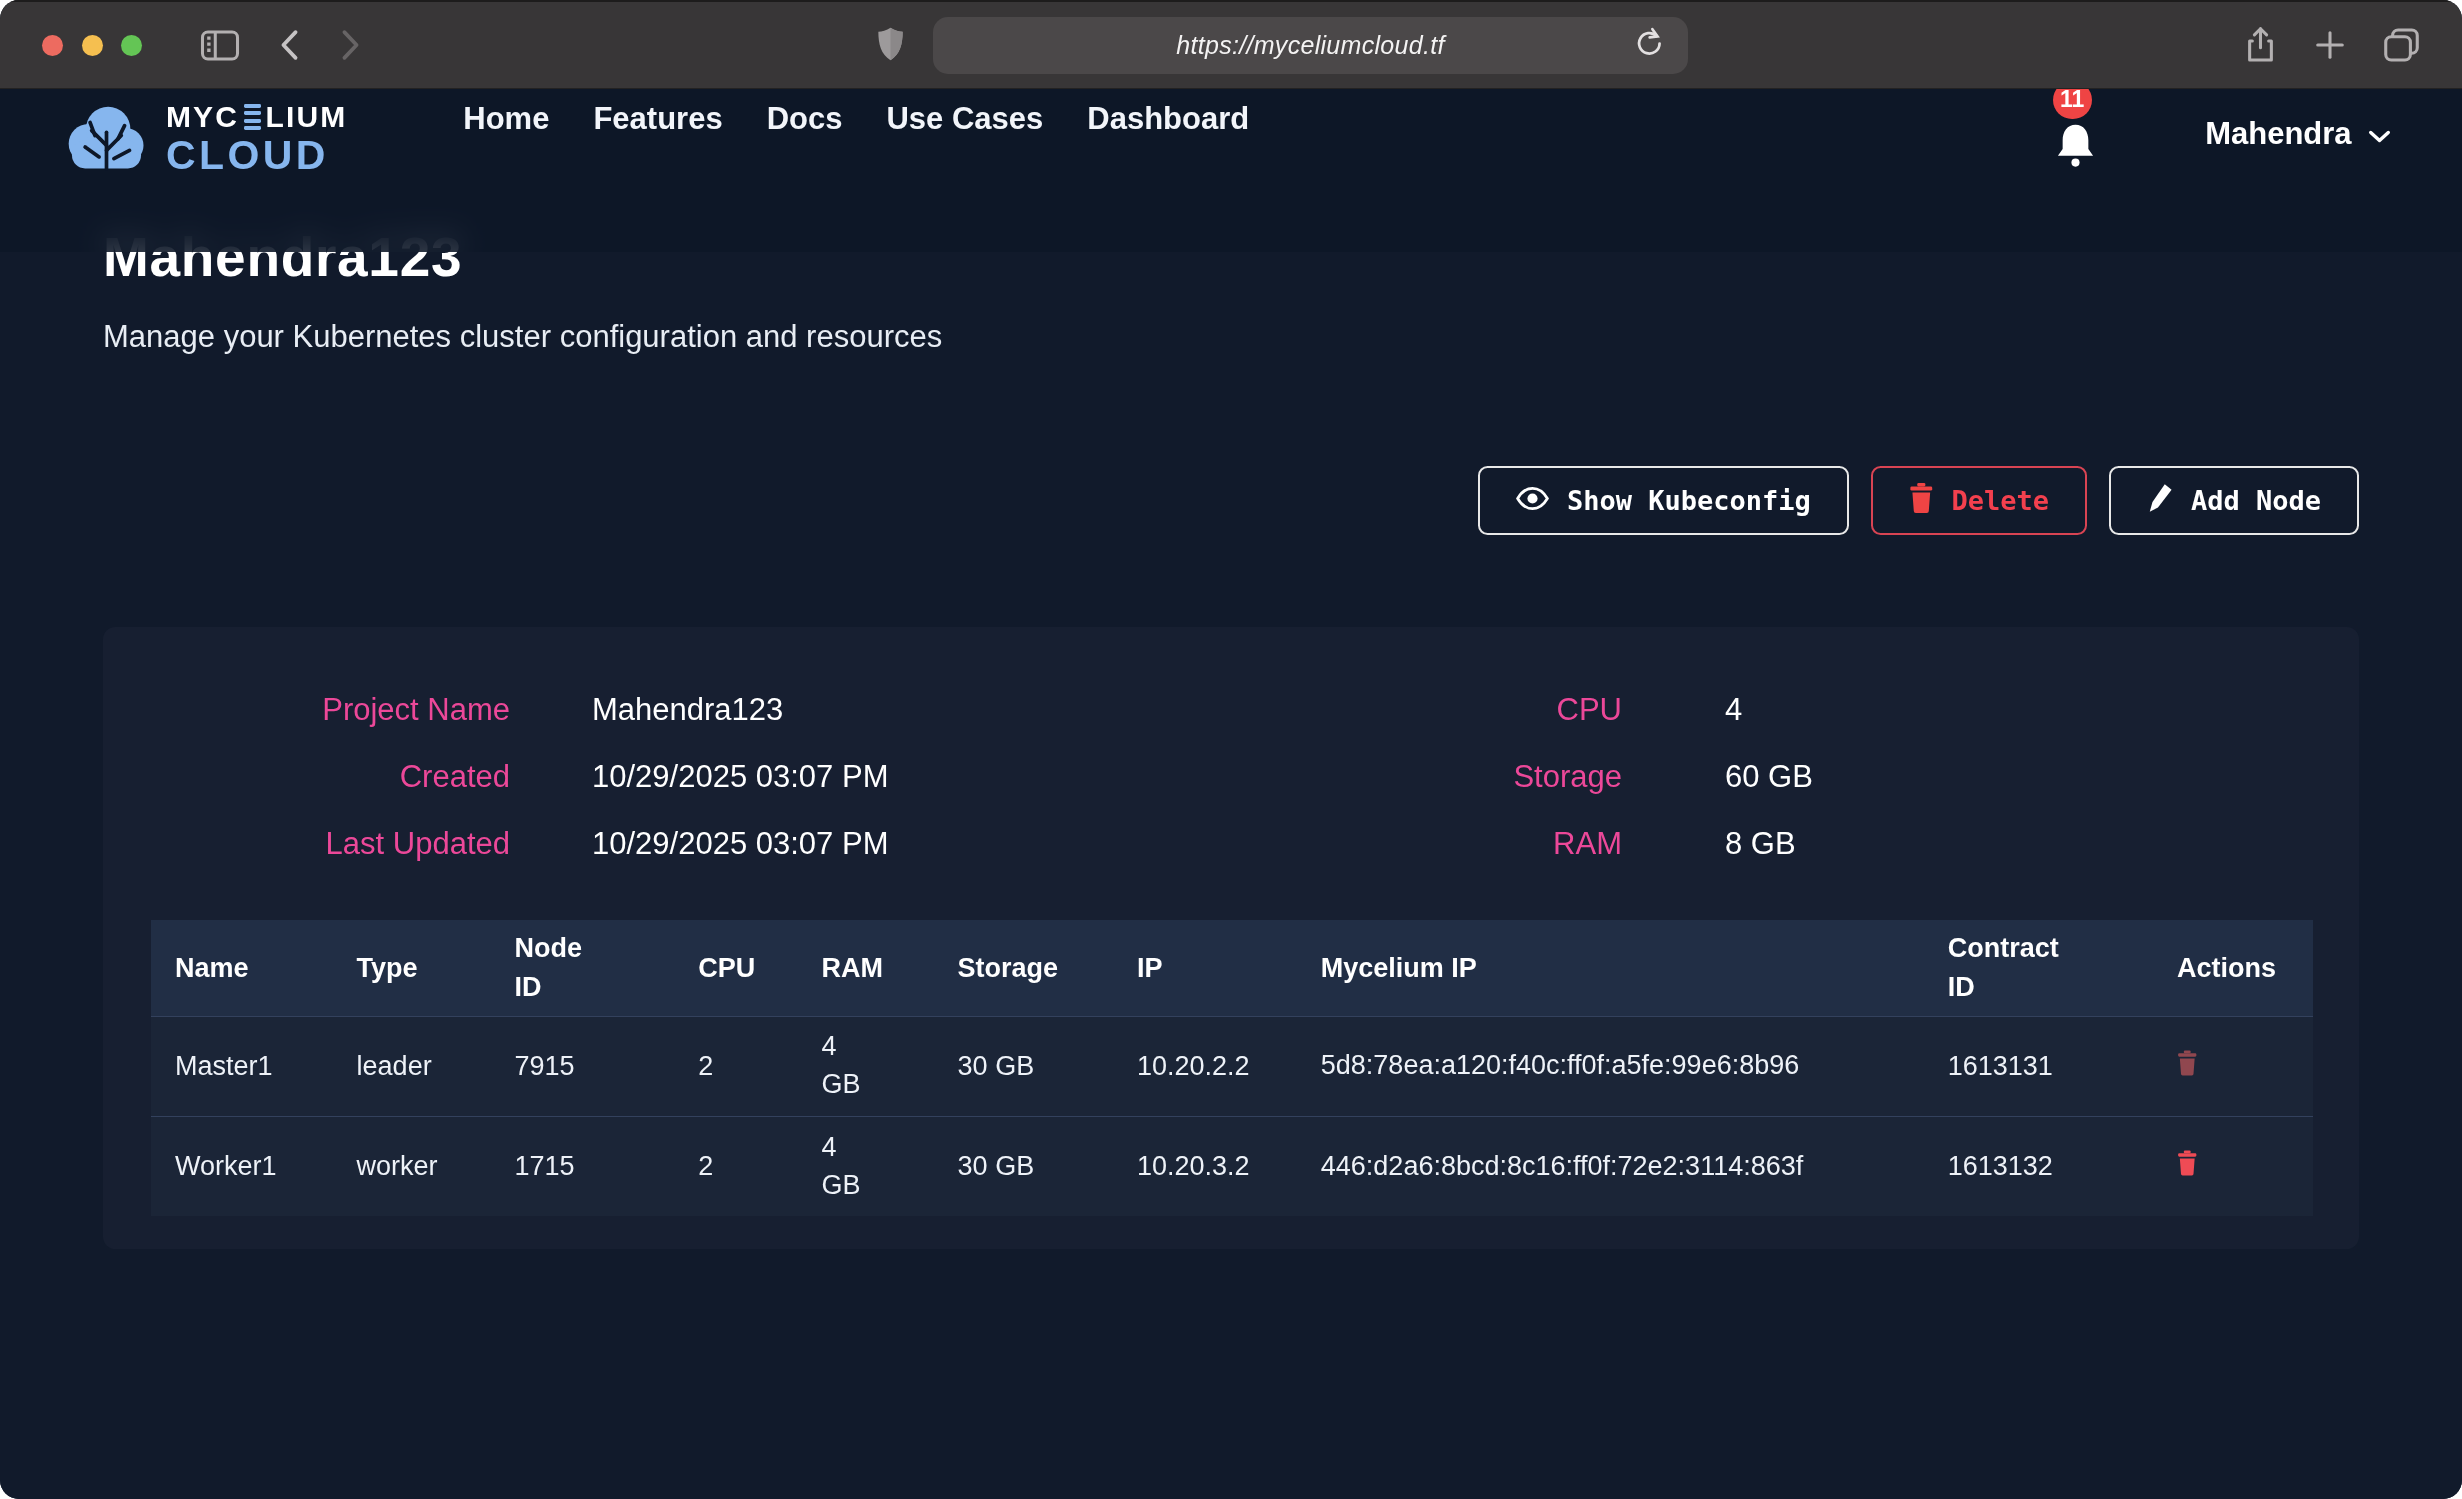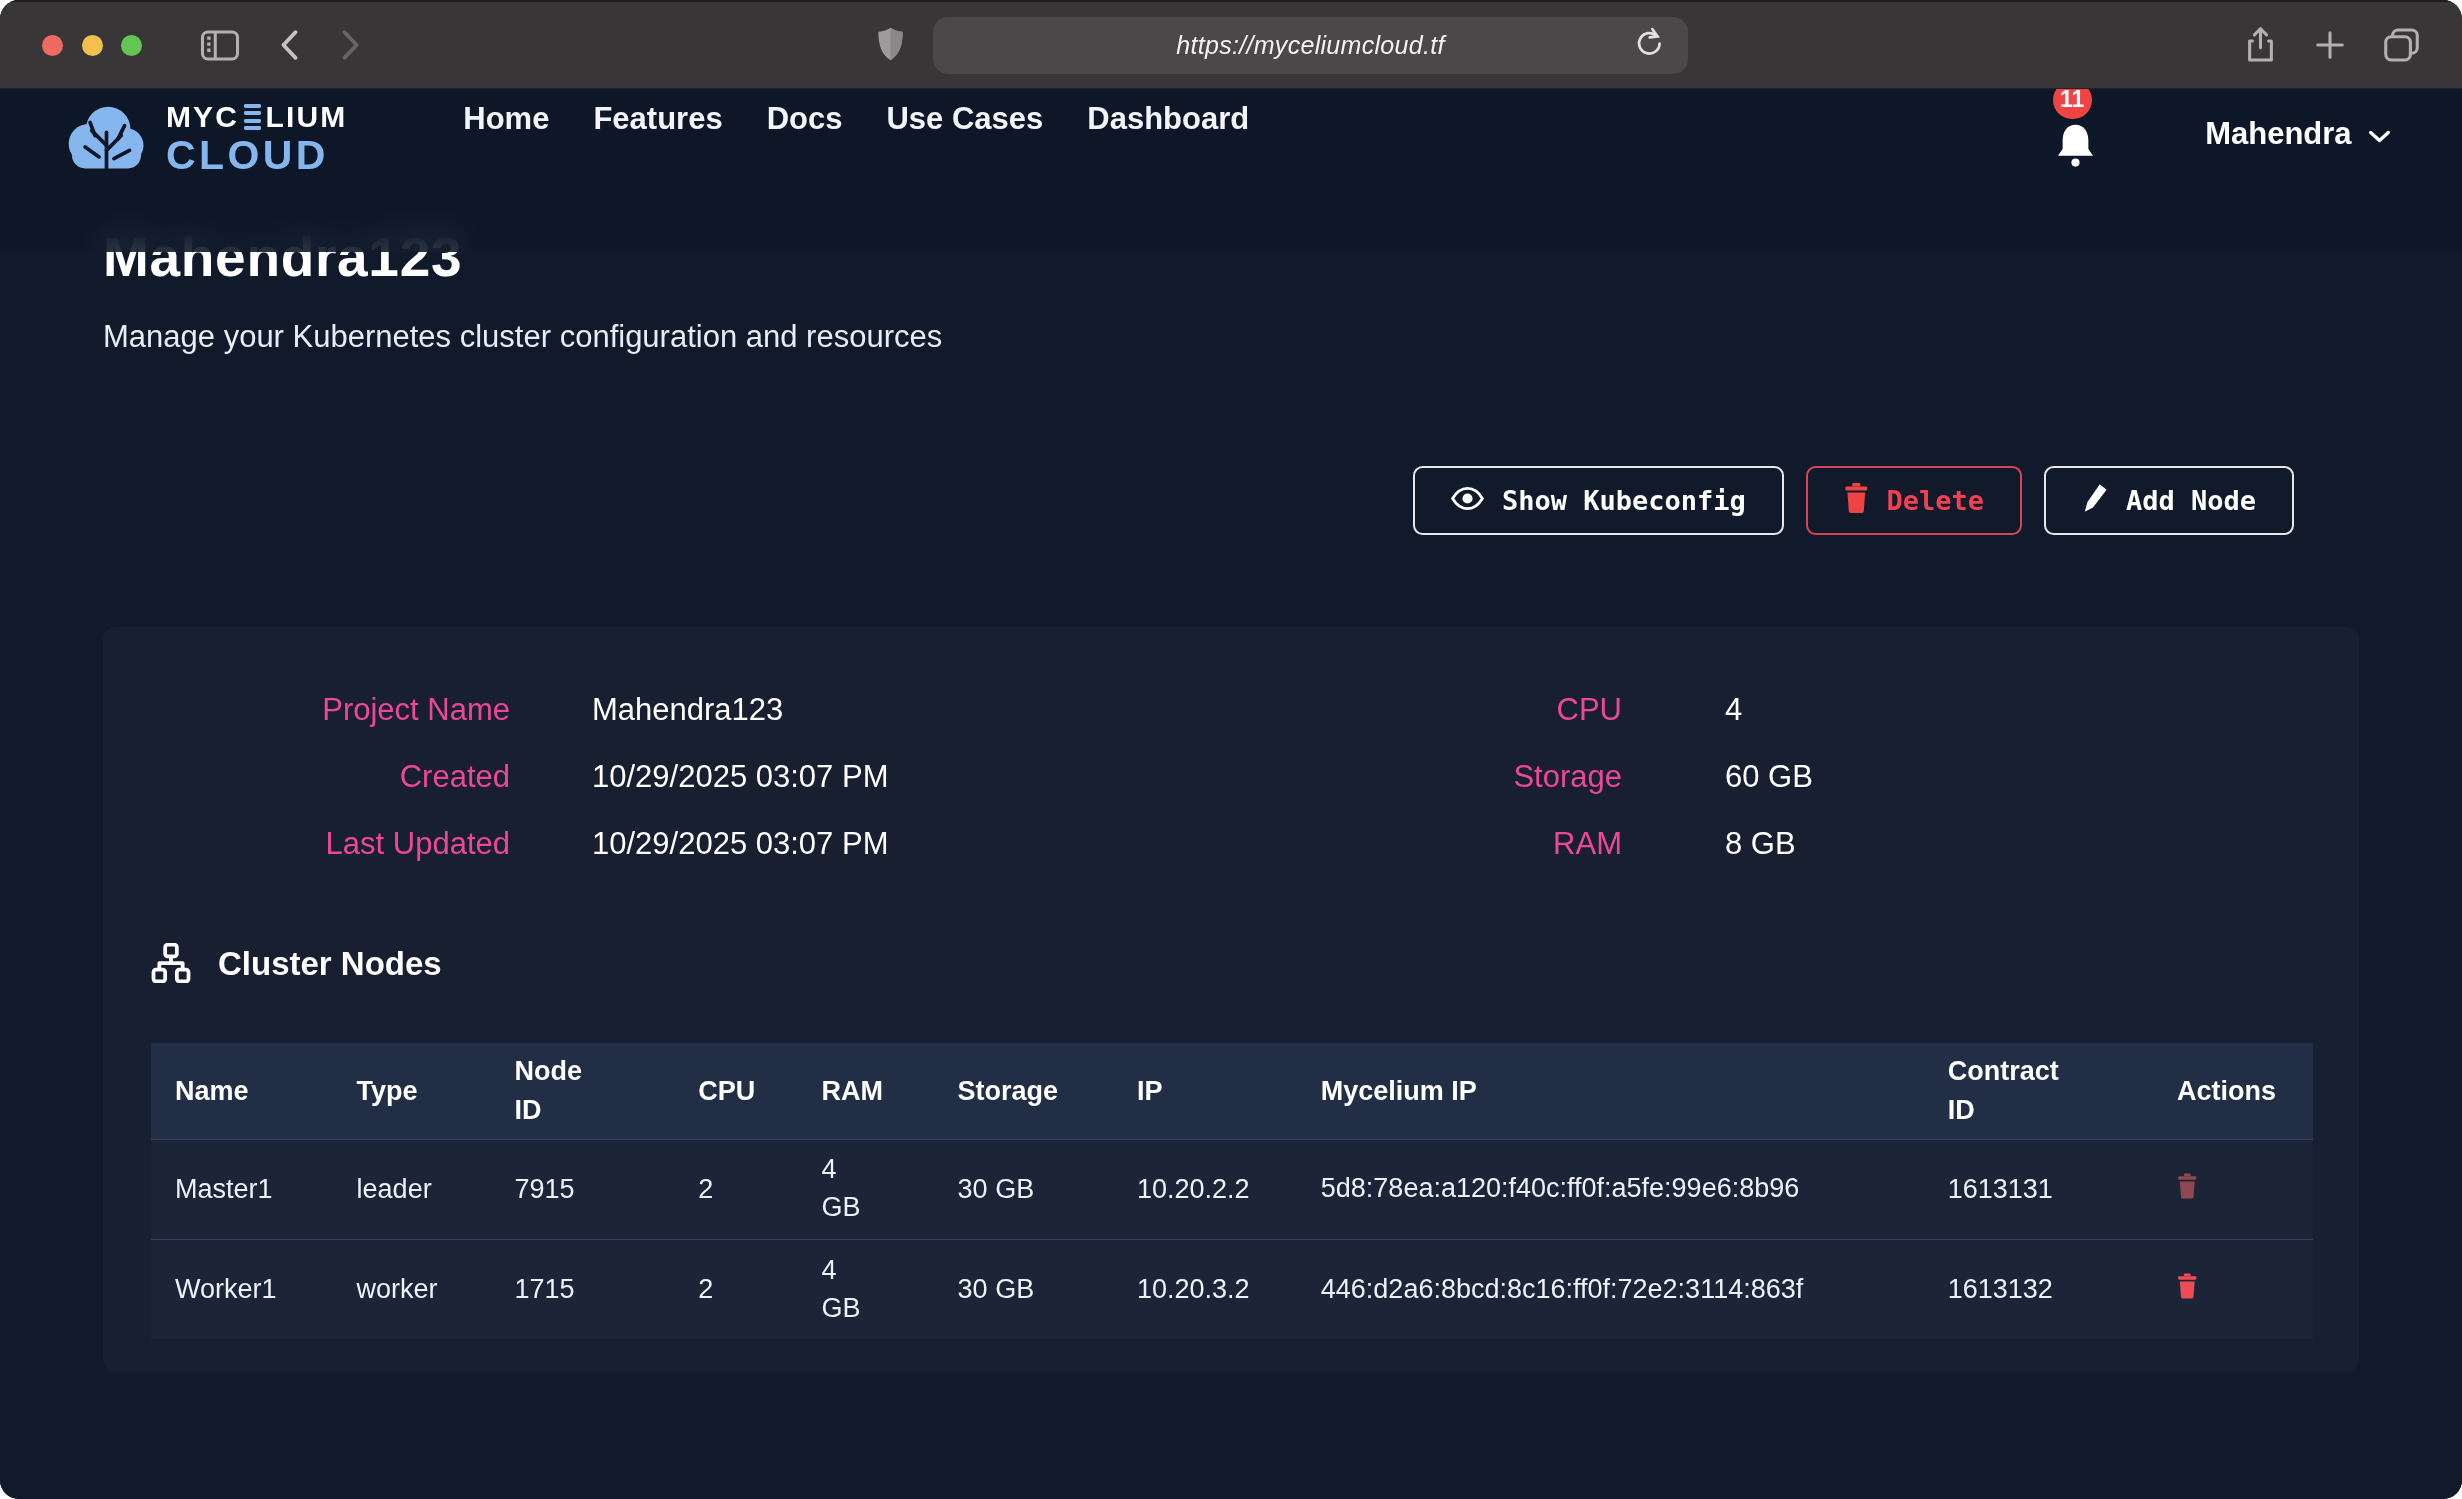--- a/index.html
+++ b/index.html
@@ -55,21 +55,21 @@
     background:#ef4444; border-radius:20.5px; color:#fff; font-size:23px; font-weight:bold;
     display:flex; align-items:center; justify-content:center;
   }
   .user-menu { display:flex; align-items:center; gap:16.4px; background:none; border:none; color:#ffffff; font-size:31px; font-weight:bold; font-family:inherit; }
 
   
   .main { position:relative; z-index:1; padding:137px 103px 0; }
   .page-title { margin:0; color:#ffffff; font-size:55px; font-weight:bold; letter-spacing:0.7px; line-height:1.15; }
   .subtitle { margin-top:30px; color:#e8edf4; font-size:31px; }
 
-  .actions-row { display:flex; justify-content:flex-end; gap:22px; margin-top:111px; margin-right:65px; }
+  .actions-row { display:flex; justify-content:flex-end; gap:22px; margin-top:111px; }
   .btn {
     height:69px; display:flex; align-items:center; gap:18px; padding:0 36px;
     background:transparent; border:2.1px solid #e8e8e8; border-radius:9.6px;
     color:#ffffff; font-family:"DejaVu Sans Mono", monospace; font-size:27px; font-weight:bold;
   }
   .btn.danger { border-color:#d94453; color:#f3404e; }
 
   .card { margin-top:92px; background:#171f31; border-radius:12.3px; padding:65px 46px 33px 48px; }
   .info-grid { display:grid; grid-template-columns:1fr 1fr; }
   .info-col { display:flex; flex-direction:column; gap:31px; }
@@ -231,31 +231,20 @@
               <span class="info-label">Storage</span>
               <span class="info-value">60 GB</span>
             </div>
             <div class="info-row">
               <span class="info-label">RAM</span>
               <span class="info-value">8 GB</span>
             </div>
           </div>
         </div>
 
-        <div class="section-head">
-          <span>
-            <svg width="40" height="40" viewBox="0 0 48 48" fill="none" stroke="#ffffff" stroke-width="4.5" stroke-linejoin="round">
-              <rect x="17" y="2" width="14" height="14" rx="3"></rect>
-              <rect x="3" y="32" width="14" height="14" rx="3"></rect>
-              <rect x="31" y="32" width="14" height="14" rx="3"></rect>
-              <path d="M24 16 V24 M10 32 V24 H38 V32"></path>
-            </svg>
-          </span>
-          <span class="section-title">Cluster Nodes</span>
-        </div>
 
         <div class="table-wrap">
           <table>
             <colgroup>
               <col style="width:8.4%">
                 <col style="width:7.3%">
                 <col style="width:8.5%">
               <col style="width:5.7%">
                 <col style="width:6.3%">
                 <col style="width:8.3%">

